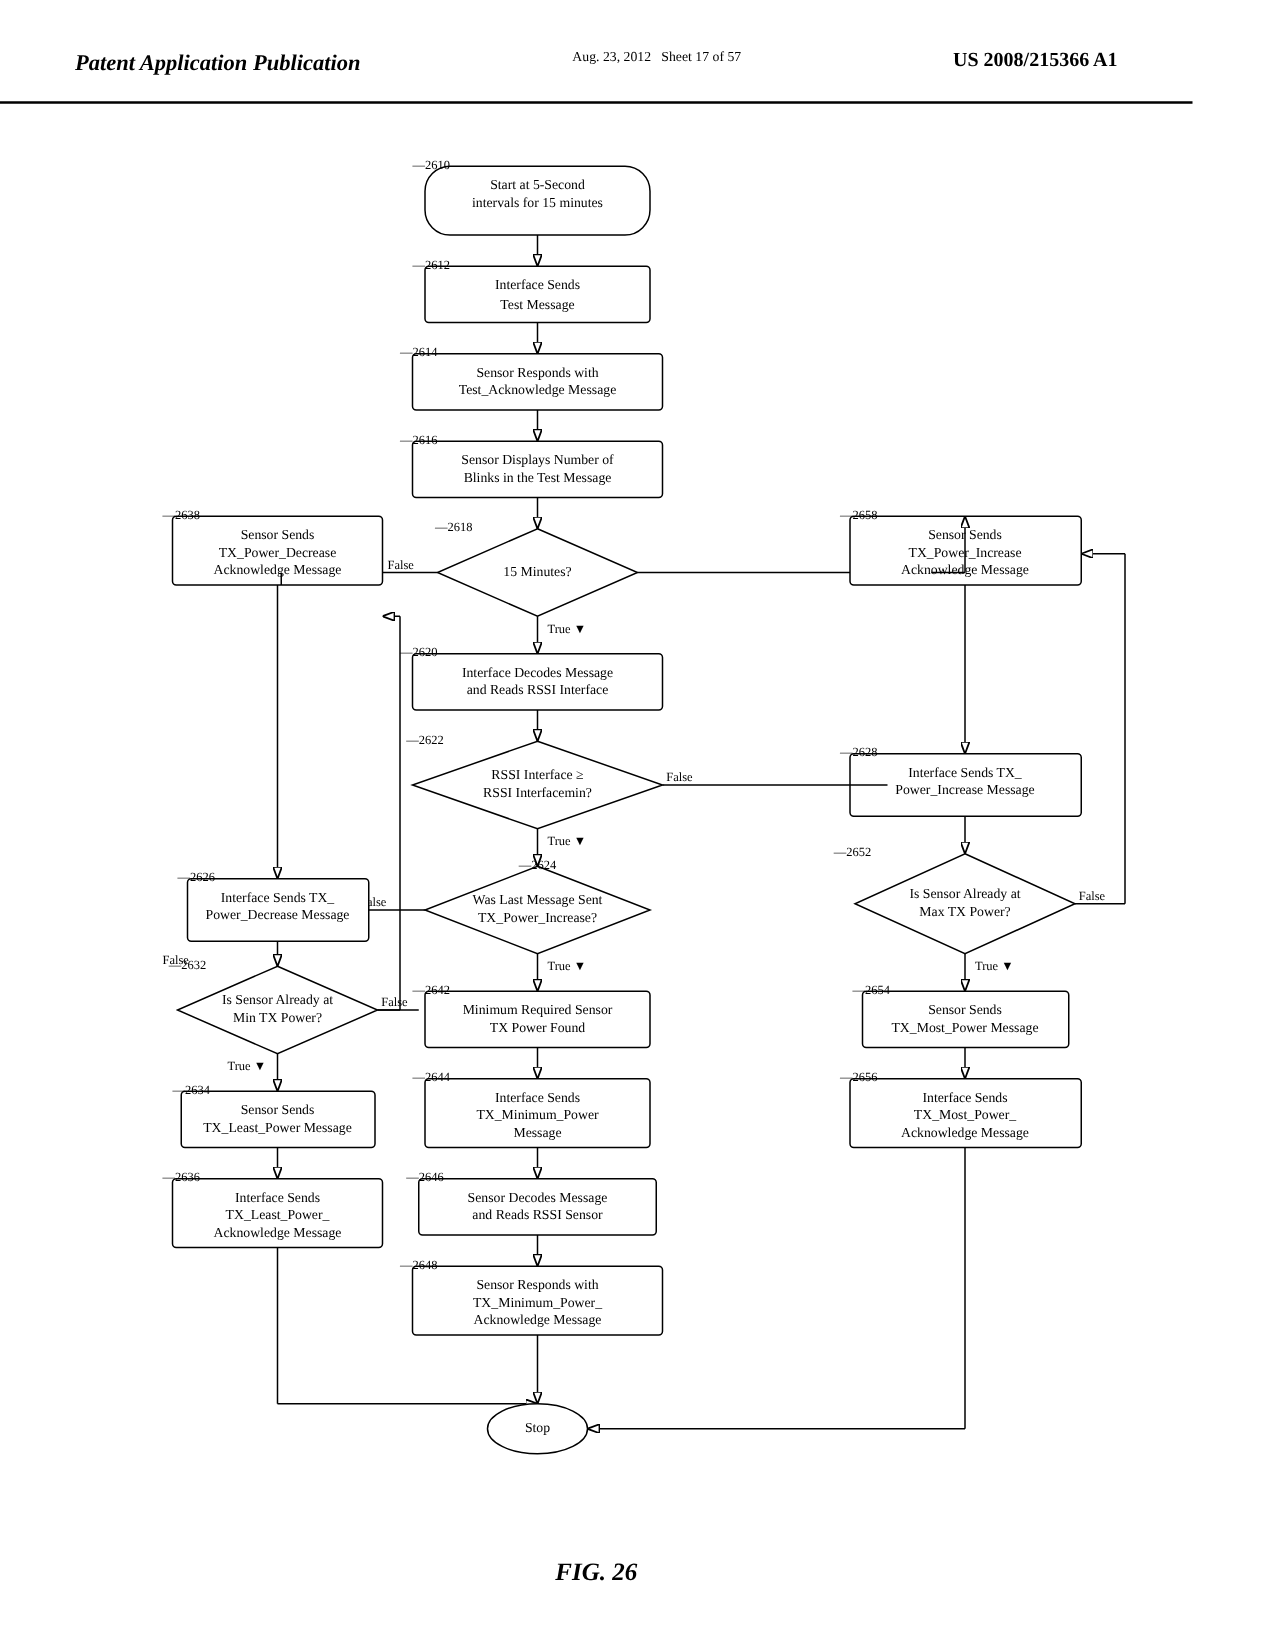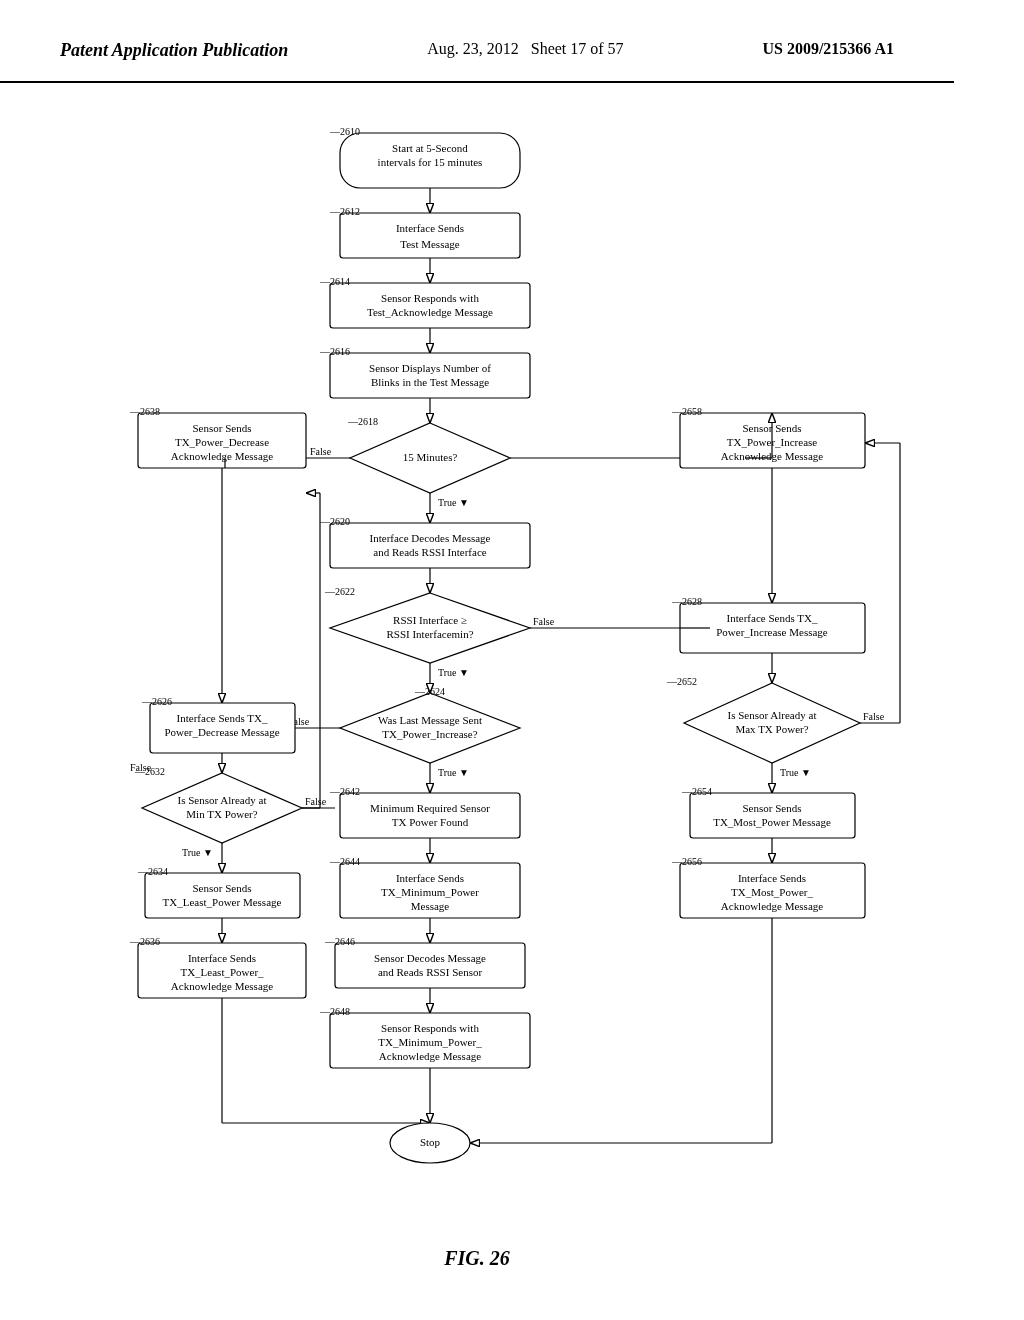--- a/index.html
+++ b/index.html
@@ -25,21 +25,21 @@
       padding: 40px 60px 20px 60px;
       border-bottom: 2px solid #000;
       margin-bottom: 30px;
     }
     .header-left {
       font-style: italic;
       font-size: 18px;
       font-weight: bold;
     }
     .header-center {
-      font-size: 16px;
+      font-size: 11px;
       text-align: center;
     }
     .header-right {
       font-size: 16px;
       font-weight: bold;
     }
     .diagram-area {
       position: relative;
       width: 100%;
       padding: 0 30px;
@@ -60,21 +60,21 @@
 </head>
 <body>
 
 <div class="page">
   <div class="header">
     <div class="header-left">Patent Application Publication</div>
     <div class="header-center">
       <span>Aug. 23, 2012</span>&nbsp;&nbsp;
       <span>Sheet 17 of 57</span>
     </div>
-    <div class="header-right">US 2009/215366 A1</div>
+    <div class="header-right">US 2008/215366 A1</div>
   </div>
 
   <div class="diagram-area">
     <svg class="flowchart" width="920" height="1100" viewBox="0 0 920 1100">
       <defs>
         <marker id="arrowhead" markerWidth="8" markerHeight="6" refX="8" refY="3" orient="auto">
           <polygon points="0 0, 8 3, 0 6" fill="#000"></polygon>
         </marker>
       </defs>
       <style>

